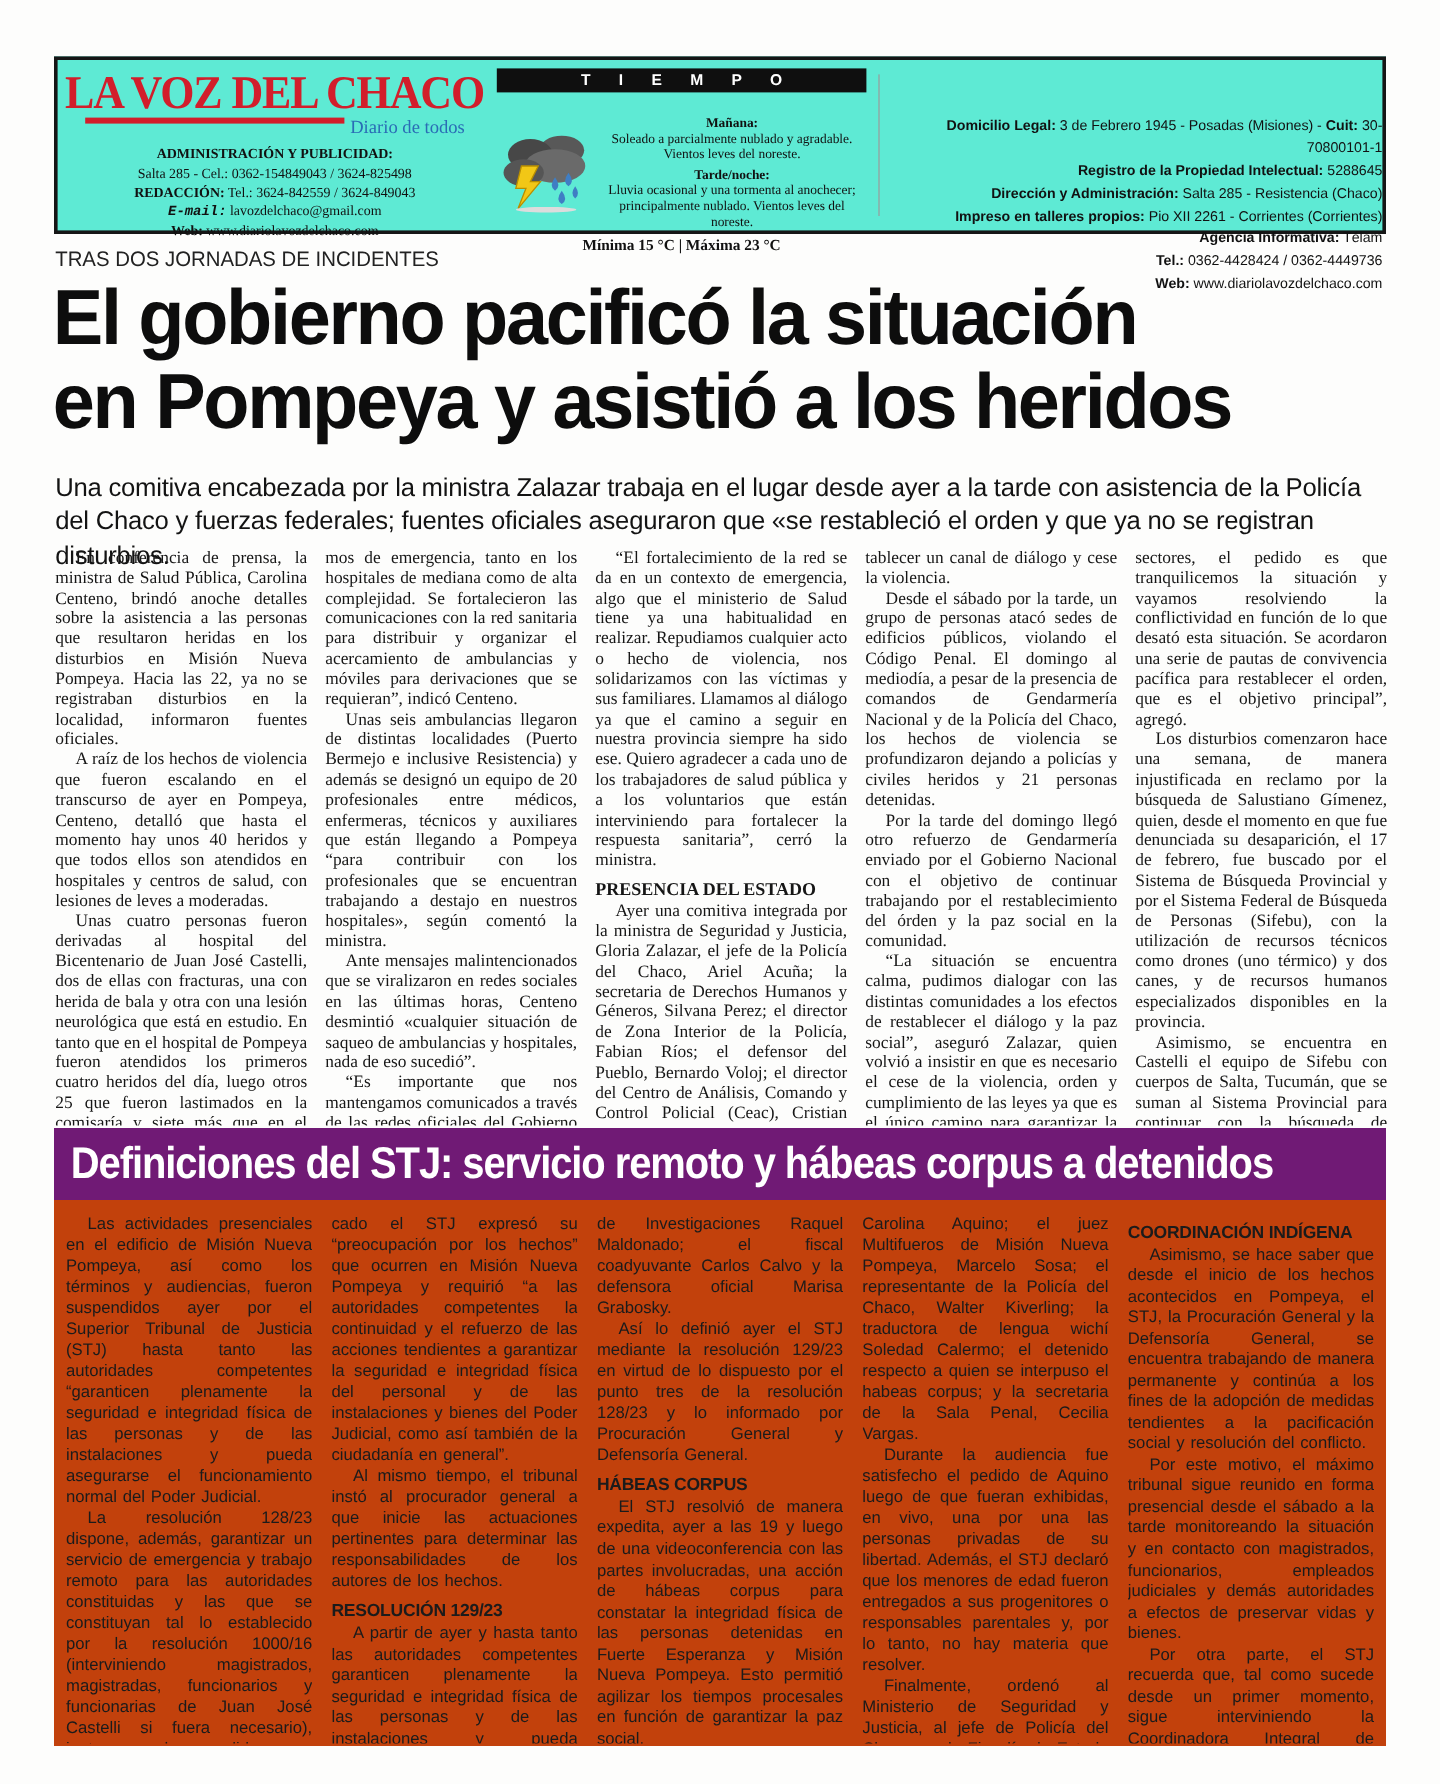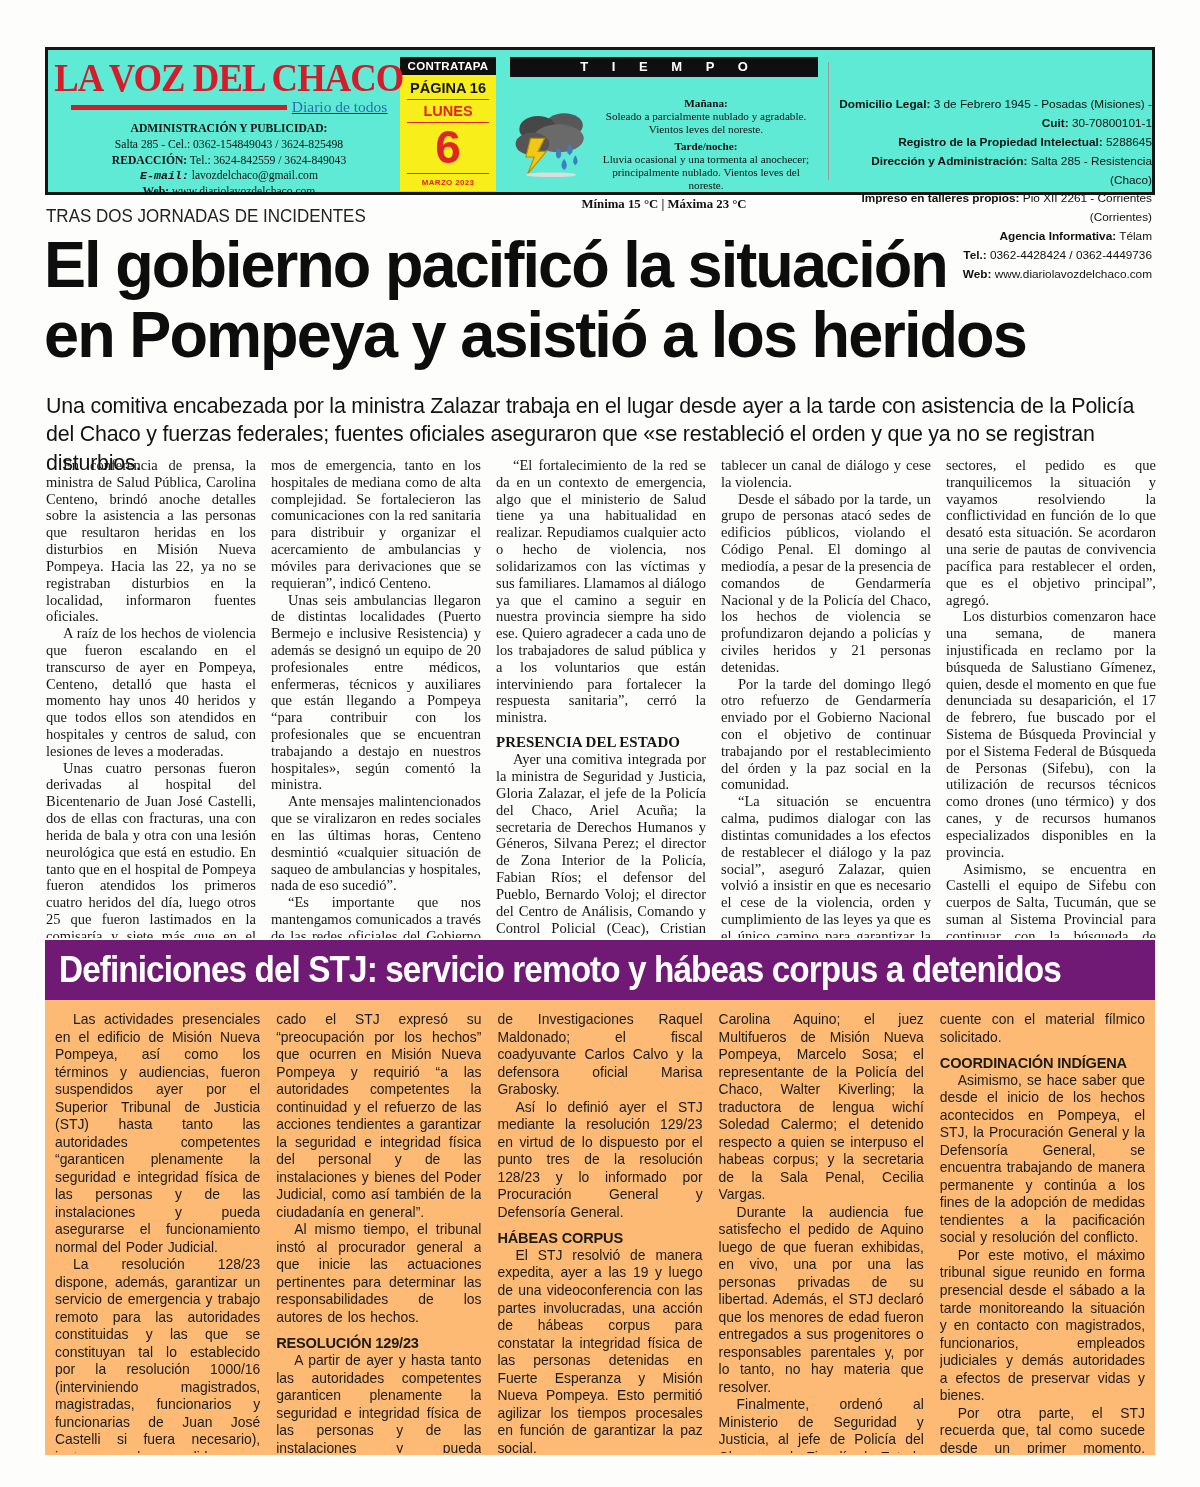--- a/index.html
+++ b/index.html
@@ -5,21 +5,21 @@
   html,body{margin:0;padding:0;}
   body{width:1200px;height:1487px;background:#fdfdfc;font-family:"Liberation Sans",sans-serif;color:#1a1a1a;position:relative;overflow:hidden;}
   .page{position:absolute;inset:0;}
   .b{font-weight:bold;}
   .i{font-style:italic;font-family:Liberation Mono, monospace;}
 
   
   .masthead-box{position:absolute;left:45px;top:47px;width:1110px;height:148px;border:3px solid #161616;background:#5eead4;display:flex;box-sizing:border-box;}
   .logo-col{width:352px;padding:8px 6px 4px 16px;display:flex;flex-direction:column;align-items:center;box-sizing:border-box;}
   .logo-title{font-family:"Liberation Serif",serif;font-weight:bold;color:#d21e2b;font-size:39px;line-height:1;letter-spacing:-1px;white-space:nowrap;transform:scaleX(0.94);transform-origin:center;}
-  .logo-rule-row{width:96%;display:flex;align-items:center;margin-top:1px;text-decoration:underline;}
+  .logo-rule-row{width:96%;display:flex;align-items:flex-start;margin-top:1px;}
   .logo-rule{flex:1;height:5px;background:#d21e2b;}
   .logo-tagline{color:#2a6db5;font-family:"Liberation Serif",serif;font-size:15.5px;margin-left:5px;white-space:nowrap;}
   .contact{margin-top:5px;font-family:"Liberation Serif",serif;font-size:11.6px;line-height:1.36;text-align:center;color:#111;}
   
   .calendar{width:96px;margin-top:7px;flex-shrink:0;}
   .cal-top{background:#0f0f0f;color:#fff;font-weight:bold;text-align:center;font-size:11.5px;padding:3px 0;letter-spacing:0.3px;}
   .cal-body{background:#f8ee19;text-align:center;padding:2px 7px 4px;}
   .cal-page{font-weight:bold;font-size:14.5px;color:#141414;padding:3px 0;border-bottom:1.5px solid #e02625;}
   .cal-day{color:#e02625;font-weight:bold;font-size:14.5px;padding:3px 0;border-bottom:1.5px solid #e02625;}
   .cal-num{color:#e02625;font-weight:bold;font-size:46px;line-height:1.02;padding:1px 0 2px;border-bottom:1.5px solid #e02625;}
@@ -42,21 +42,21 @@
   .article-cols{position:absolute;left:46px;top:457px;width:1110px;height:481px;display:flex;gap:15px;font-family:"Liberation Serif",serif;font-size:14.5px;line-height:1.16;text-align:justify;overflow:hidden;color:#161616;}
   .article-col{flex:1;overflow:hidden;}
   .article-col .para{margin:0;}
   .article-col .para.indent{text-indent:17px;}
   .article-col .col-heading{font-weight:bold;margin-top:8px;font-size:15px;}
 
   
   .stj{position:absolute;left:45px;top:940px;width:1110px;}
   .stj-bar{background:#701a75;color:#fff;font-weight:bold;font-size:37px;line-height:1;letter-spacing:-1px;padding:11px 14px 12px;white-space:nowrap;transform-origin:left;box-sizing:border-box;}
   .stj-bar-inner{display:inline-block;transform:scaleX(0.90);transform-origin:left;}
-  .stj-body{background:#fdba74;padding:11px 10px 2px;display:flex;gap:16px;height:455px;box-sizing:border-box;font-size:13.9px;line-height:1.26;text-align:justify;overflow:hidden;color:#1b1b1b;}
+  .stj-body{background:#c2410c;padding:11px 10px 2px;display:flex;gap:16px;height:455px;box-sizing:border-box;font-size:13.9px;line-height:1.26;text-align:justify;overflow:hidden;color:#1b1b1b;}
   .stj-col{flex:1;overflow:hidden;}
   .stj-col .para{margin:0;word-spacing:1px;}
   .stj-col .para.indent{text-indent:18px;}
   .stj-col .col-heading{font-weight:bold;margin-top:9px;line-height:1.15;font-size:14.6px;letter-spacing:-0.2px;text-align:left;}
 </style>
 </head>
 <body>
 
 <div class="page">
 
@@ -69,29 +69,20 @@
       </div>
       <div class="contact">
           <div class="seg-line"><span class="b ">ADMINISTRACIÓN Y PUBLICIDAD:</span></div>
           <div class="seg-line"><span class="">Salta 285 - Cel.: 0362-154849043 / 3624-825498</span></div>
           <div class="seg-line"><span class="b ">REDACCIÓN:</span><span class=""> Tel.: 3624-842559 / 3624-849043</span></div>
           <div class="seg-line"><span class="b i">E-mail:</span><span class=""> lavozdelchaco@gmail.com</span></div>
           <div class="seg-line"><span class="b ">Web:</span><span class=""> www.diariolavozdelchaco.com</span></div>
         </div>
     </div>
 
-    <div class="calendar">
-      <div class="cal-top">CONTRATAPA</div>
-      <div class="cal-body">
-        <div class="cal-page">PÁGINA 16</div>
-        <div class="cal-day">LUNES</div>
-        <div class="cal-num">6</div>
-        <div class="cal-month">MARZO 2023</div>
-      </div>
-    </div>
 
     <div class="weather">
       <div class="weather-bar">T I E M P O</div>
       <div class="weather-flex">
         <svg class="weather-icon" viewBox="0 0 90 74">
           <ellipse cx="58" cy="18" rx="20" ry="13" fill="#585858"></ellipse>
           <ellipse cx="30" cy="22" rx="20" ry="14" fill="#474747"></ellipse>
           <ellipse cx="52" cy="32" rx="27" ry="15" fill="#6a6a6a"></ellipse>
           <ellipse cx="24" cy="38" rx="18" ry="12" fill="#555"></ellipse>
           <polygon points="22,32 37,32 30,46 39,46 19,70 26,52 17,52" fill="#f2c716" stroke="#b98e00" stroke-width="1.2"></polygon>
@@ -183,21 +174,20 @@
           <div class="para indent">Así lo definió ayer el STJ mediante la resolución 129/23 en virtud de lo dispuesto por el punto tres de la resolución 128/23 y lo informado por Procuración General y Defensoría General.</div>
           <div class="col-heading">HÁBEAS CORPUS</div>
           <div class="para indent">El STJ resolvió de manera expedita, ayer a las 19 y luego de una videoconferencia con las partes involucradas, una acción de hábeas corpus para constatar la integridad física de las personas detenidas en Fuerte Esperanza y Misión Nueva Pompeya. Esto permitió agilizar los tiempos procesales en función de garantizar la paz social.</div>
         </div>
       <div class="stj-col">
           <div class="para">Carolina Aquino; el juez Multifueros de Misión Nueva Pompeya, Marcelo Sosa; el representante de la Policía del Chaco, Walter Kiverling; la traductora de lengua wichí Soledad Calermo; el detenido respecto a quien se interpuso el habeas corpus; y la secretaria de la Sala Penal, Cecilia Vargas.</div>
           <div class="para indent">Durante la audiencia fue satisfecho el pedido de Aquino luego de que fueran exhibidas, en vivo, una por una las personas privadas de su libertad. Además, el STJ declaró que los menores de edad fueron entregados a sus progenitores o responsables parentales y, por lo tanto, no hay materia que resolver.</div>
           <div class="para indent">Finalmente, ordenó al Ministerio de Seguridad y Justicia, al jefe de Policía del Chaco y a la Fiscalía de Estado que envíen una filmación de las personas que estarían detenidas en Pompeya en la que “pueda constatarse que se encuentran con vida”. Y aclaró que la decisión sobre los detenidos en Pompeya queda diferida para cuando</div>
         </div>
       <div class="stj-col">
-          <div class="para">cuente con el material fílmico solicitado.</div>
           <div class="col-heading">COORDINACIÓN INDÍGENA</div>
           <div class="para indent">Asimismo, se hace saber que desde el inicio de los hechos acontecidos en Pompeya, el STJ, la Procuración General y la Defensoría General, se encuentra trabajando de manera permanente y continúa a los fines de la adopción de medidas tendientes a la pacificación social y resolución del conflicto.</div>
           <div class="para indent">Por este motivo, el máximo tribunal sigue reunido en forma presencial desde el sábado a la tarde monitoreando la situación y en contacto con magistrados, funcionarios, empleados judiciales y demás autoridades a efectos de preservar vidas y bienes.</div>
           <div class="para indent">Por otra parte, el STJ recuerda que, tal como sucede desde un primer momento, sigue interviniendo la Coordinadora Integral de Pueblos Indígenas ante el Poder Judicial, a cargo de Elizabet González y Daniel Escalante.</div>
         </div>
     </div>
   </div>
 
 </div>
 

